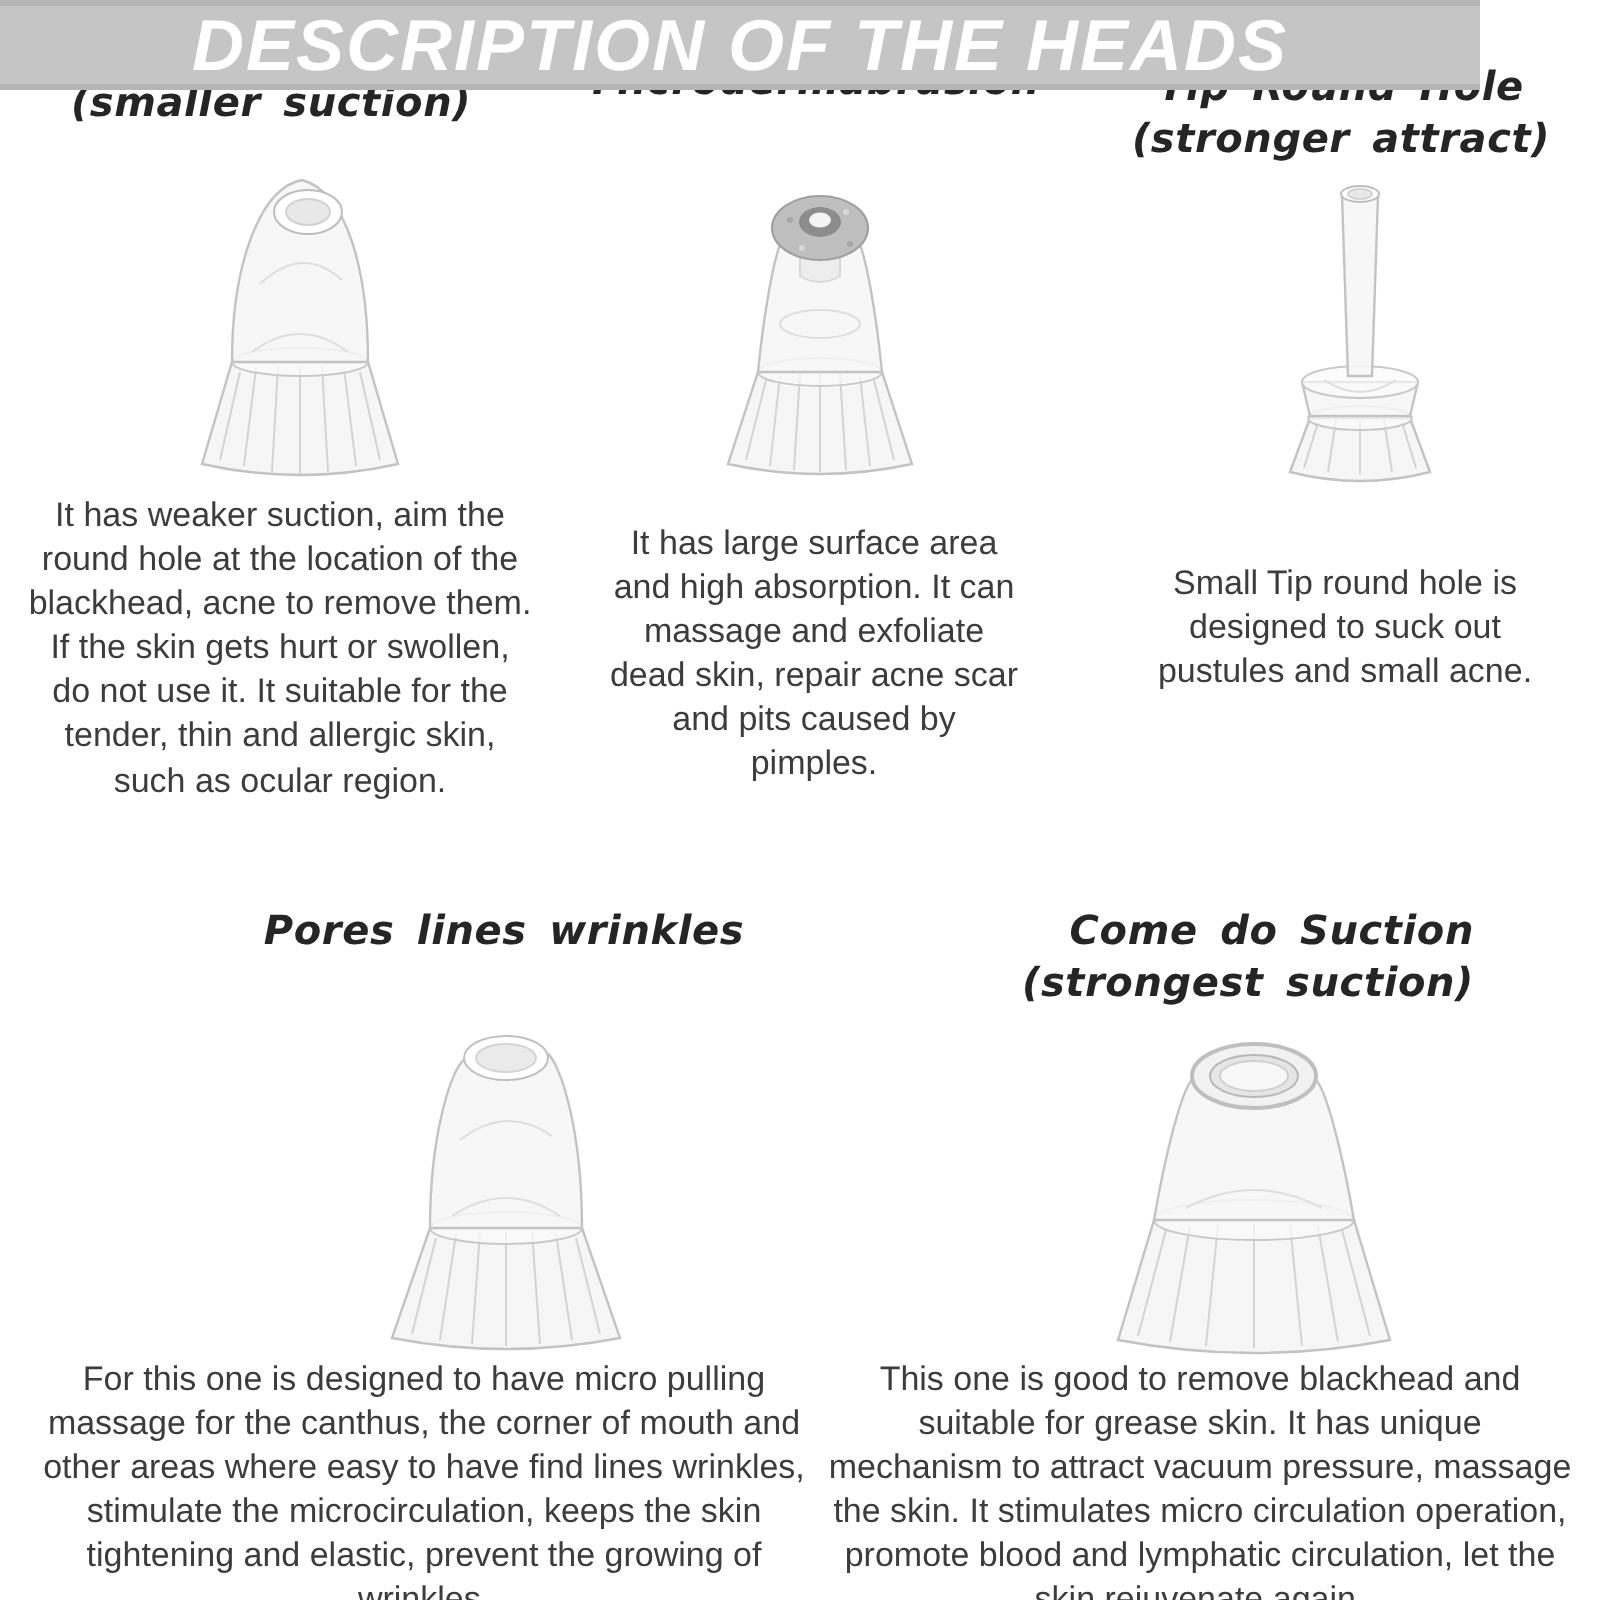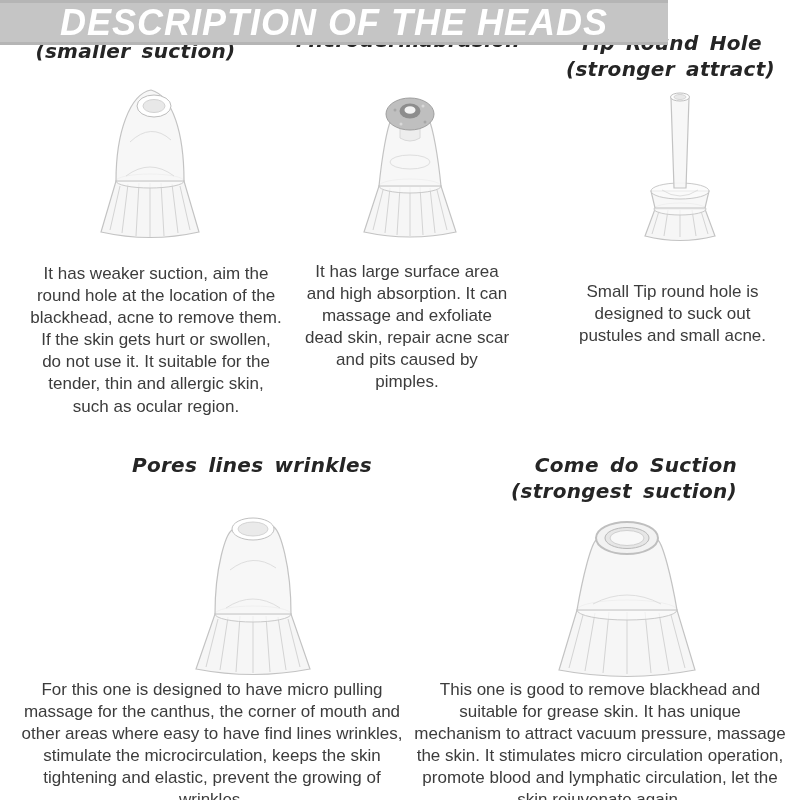--- a/index.html
+++ b/index.html
@@ -22,21 +22,21 @@
     position:absolute;
     text-align:center;
     font-family:"Liberation Sans",sans-serif;
     font-size:17px;
     line-height:1.3;
     color:#3c3c3c;
   }
   .head-figure{position:absolute;}
   .banner{
     position:absolute;
-    left:0; top:392; width:668px; height:45px;
+    left:0; top:392; width:740px; height:45px;
     background:#c5c5c5;
     border-top:3px solid #b5b5b5;
     border-bottom:3px solid #b5b5b5;
     box-sizing:border-box;
     display:flex;align-items:center;justify-content:center;
   }
   .banner-label{
     font-family:"Liberation Sans",sans-serif;
     font-style:italic;
     font-weight:700;
@@ -104,21 +104,21 @@
       <ellipse class="glass2" cx="78" cy="131" rx="26" ry="6" fill-opacity="0.7"></ellipse>
       <path class="glass" d="M49,113 L53,130 L103,130 L107,113 Z" fill-opacity="0.85"></path>
       <ellipse class="glass2" cx="78" cy="113" rx="29" ry="8" fill-opacity="0.7"></ellipse>
       <path class="hint" d="M60,112 Q78,124 96,112"></path>
       <path class="glass" d="M69,20 L72,110 L84,110 L87,20 Z" fill-opacity="0.9"></path>
       <ellipse cx="78" cy="19" rx="9.5" ry="4" fill="#ffffff" stroke="#bdbdbd"></ellipse>
       <ellipse cx="78" cy="19" rx="6" ry="2.5" fill="#e9e9e9" stroke="#d4d4d4"></ellipse>
     </svg>
   </div>
 
-  <p class="col-desc" style="left:14px;top:247px;width:252px;margin:16px;">It has weaker suction, aim the round hole at the location of the blackhead, acne to remove them. If the skin gets hurt or swollen, do not use it. It suitable for the tender, thin and allergic skin, such as ocular region.</p>
+  <p class="col-desc" style="left:14px;top:247px;width:252px;margin:0;">It has weaker suction, aim the round hole at the location of the blackhead, acne to remove them. If the skin gets hurt or swollen, do not use it. It suitable for the tender, thin and allergic skin, such as ocular region.</p>
   <p class="col-desc" style="left:575px;top:281px;width:195px;margin:0;">Small Tip round hole is designed to suck out pustules and small acne.</p>
   <p class="col-desc" style="left:303px;top:261px;width:208px;margin:0;">It has large surface area and high absorption. It can massage and exfoliate dead skin, repair acne scar and pits caused by pimples.</p>
 
   <div class="banner">
     <span class="banner-label">DESCRIPTION OF THE HEADS</span>
   </div>
 
   <div class="col-title" style="left:118px;top:452px;width:268px;">
     <div>Pores lines wrinkles</div>
   </div>

